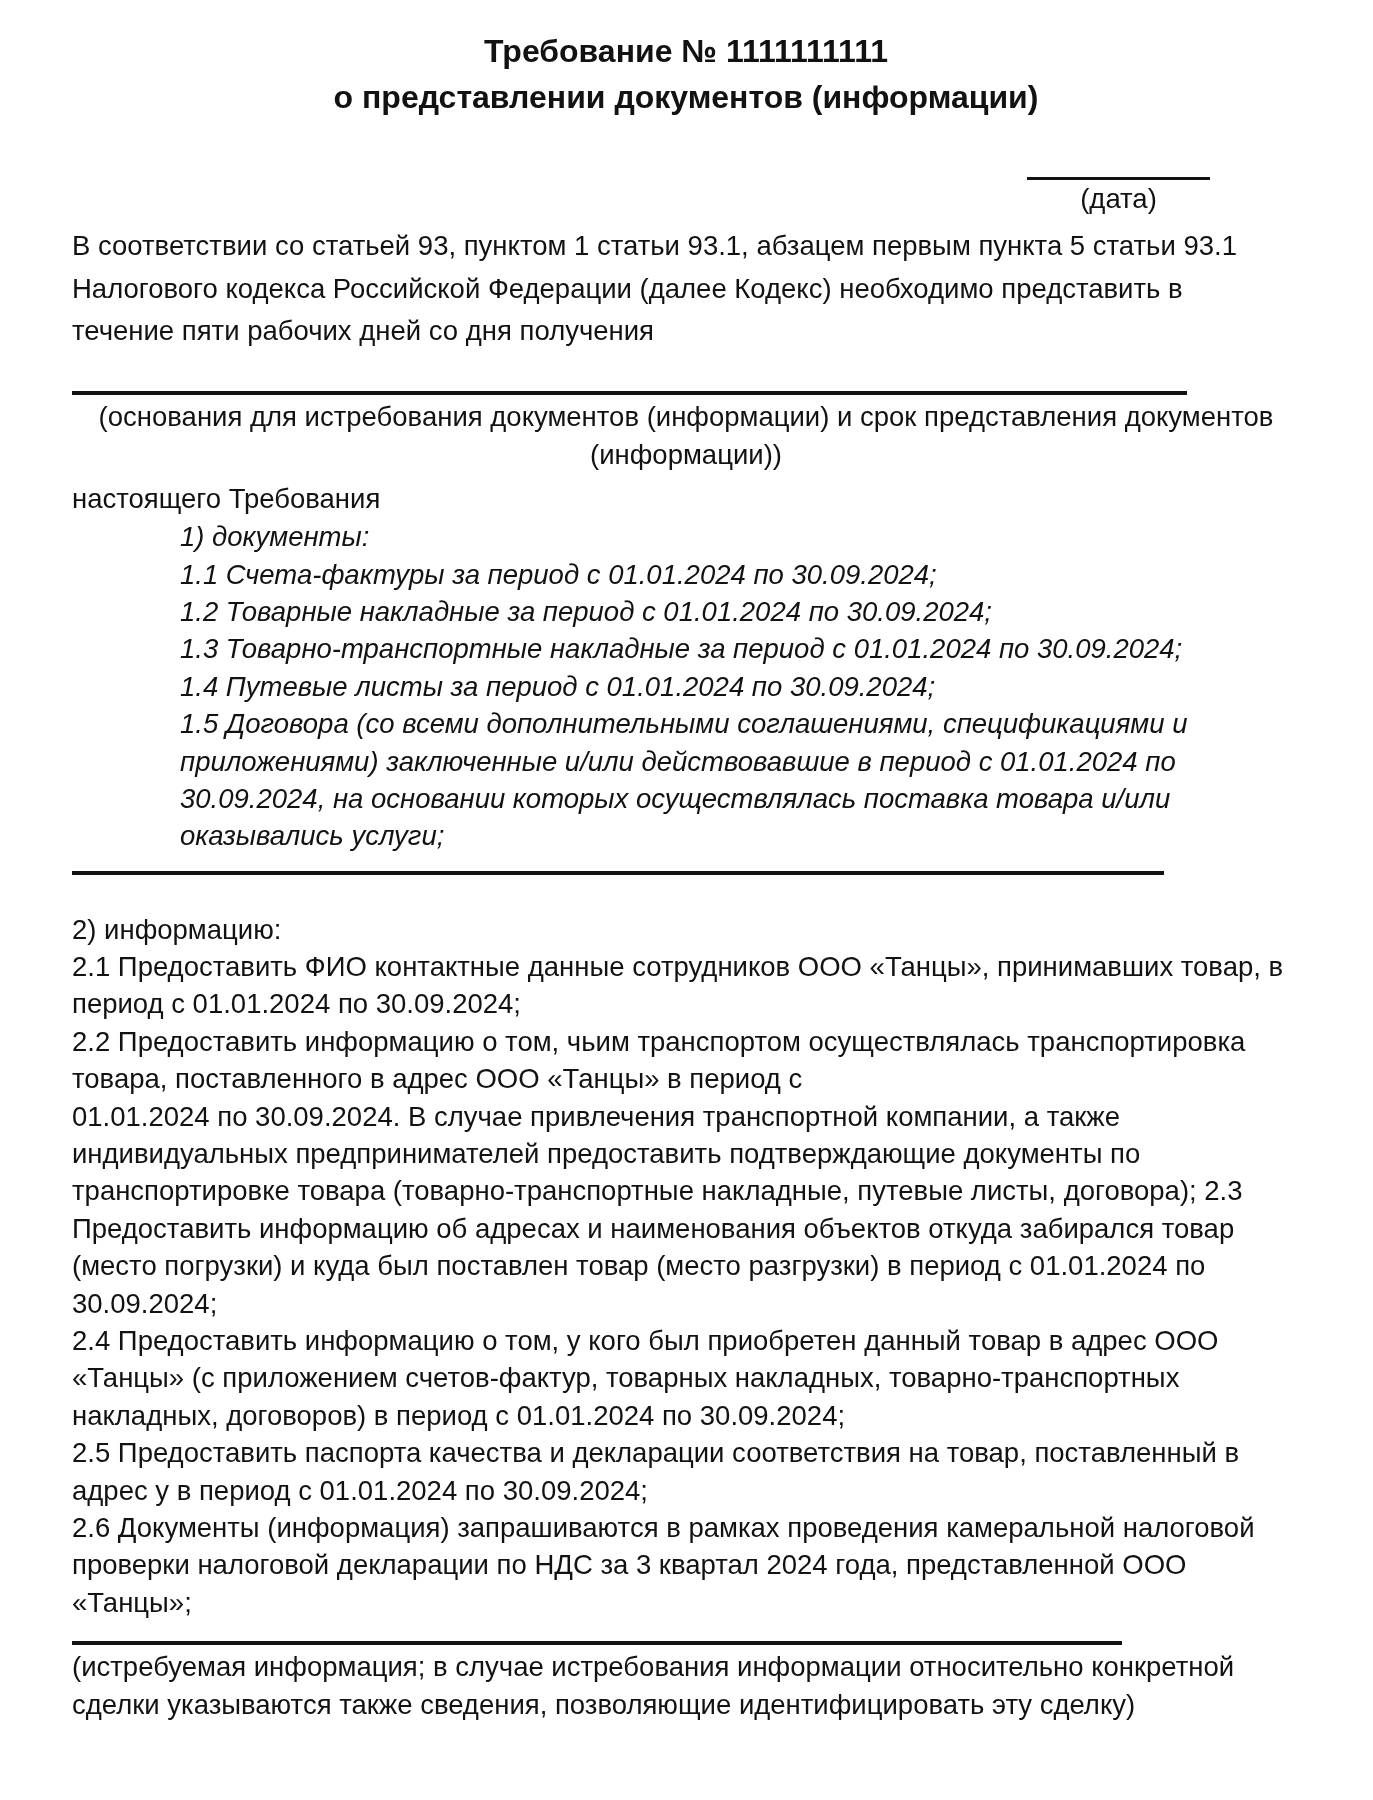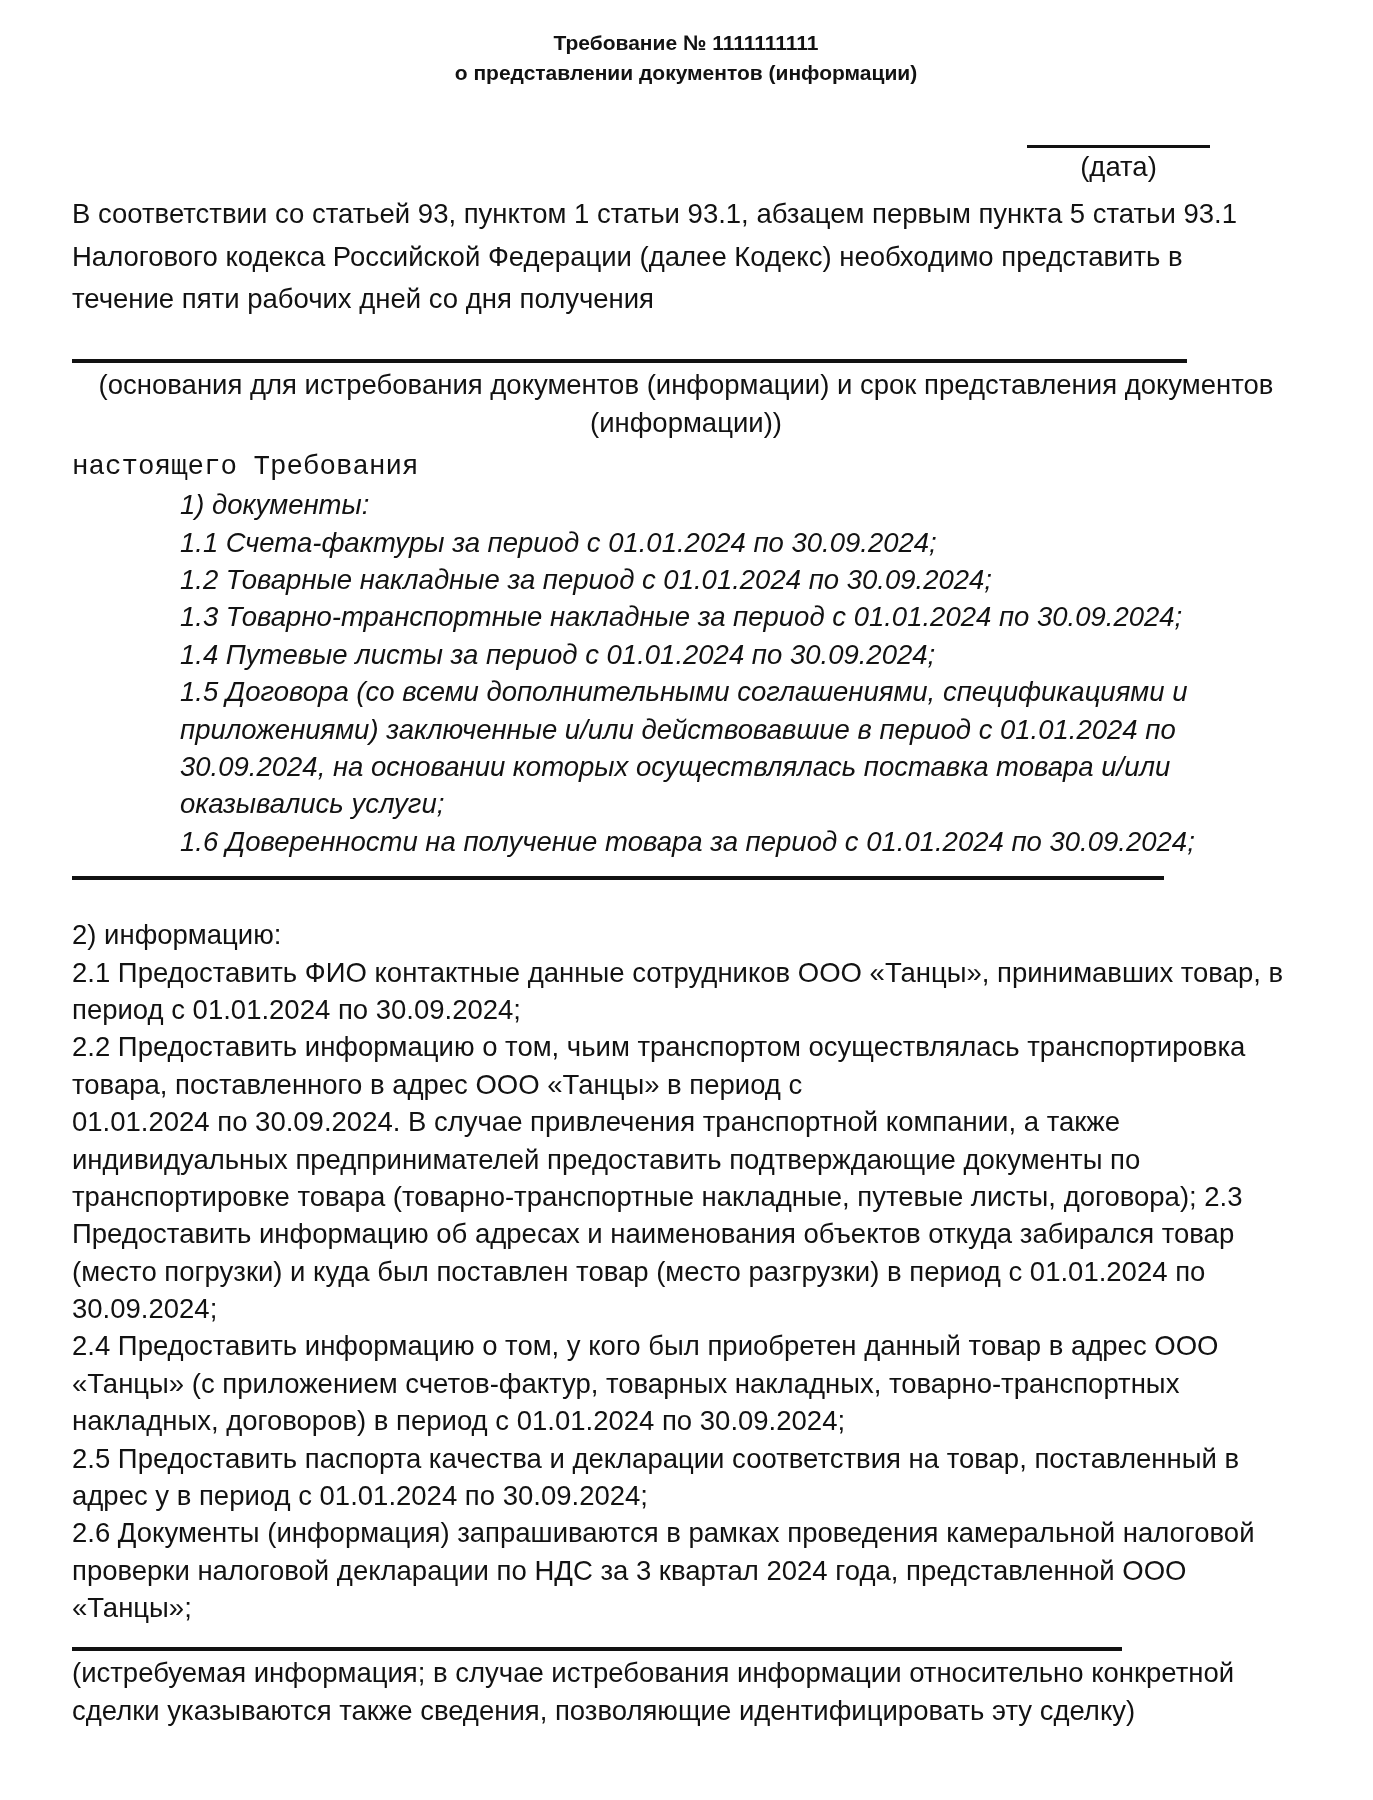--- a/index.html
+++ b/index.html
@@ -9,33 +9,33 @@
     height: 1800px;
     box-sizing: border-box;
     background: #ffffff;
     padding: 28px 73px 0 72px;
     font-family: "Liberation Sans", sans-serif;
     font-size: 27.5px;
     line-height: 1.4;
     color: #121212;
     overflow: hidden;
   }
-  .title { margin: 0; text-align: center; font-size: 21px; font-weight: 700; line-height: 1.45; }
+  .title { margin: 0; text-align: center; font-size: 32px; font-weight: 700; line-height: 1.45; }
   .date-block { width: 183px; margin: 56px 90px 7px auto; text-align: center; }
   .date-line { border-top: 3px solid #121212; height: 0; }
   .date-label { line-height: 1.35; }
   .intro { margin: 8px 18px 0 0; line-height: 1.55; }
   .rule { height: 4px; background: #121212; }
   .rule-1 { width: 1115px; margin-top: 38px; }
   .rule-2 { width: 1092px; margin-top: 16px; }
   .rule-3 { width: 1050px; margin-top: 20px; }
   .caption { margin: 3px 0 0 0; line-height: 1.38; }
   .center { text-align: center; }
   .caption-docs { max-width: 1180px; margin-left: auto; margin-right: auto; margin-top: 16px; }
-  .plain { margin: 6px 0 0 0; font-family: Liberation Mono, monospace; }
+  .plain { margin: 6px 0 0 0; }
   .list-block { margin: 0 0 0 108px; line-height: 1.36; font-style: italic; }
   .list-block p { margin: 0; }
   .info-block { line-height: 1.36; }
   .info-heading { margin: 36px 0 0 0; }
   .info-block p.item { margin: 0; white-space: pre-wrap; }
 </style>
 </head>
 <body>
 
 <div class="page">
@@ -58,21 +58,20 @@
 
   <p class="plain">настоящего Требования</p>
 
   <div class="list-block">
     <p>1) документы:</p>
     <p>1.1 Счета-фактуры за период с 01.01.2024 по 30.09.2024;</p>
     <p>1.2 Товарные накладные за период с 01.01.2024 по 30.09.2024;</p>
     <p>1.3 Товарно-транспортные накладные за период с 01.01.2024 по 30.09.2024;</p>
     <p>1.4 Путевые листы за период с 01.01.2024 по 30.09.2024;</p>
     <p>1.5 Договора (со всеми дополнительными соглашениями, спецификациями и приложениями) заключенные и/или действовавшие в период с 01.01.2024 по 30.09.2024, на основании которых осуществлялась поставка товара и/или оказывались услуги;</p>
-    <p>1.6 Доверенности на получение товара за период с 01.01.2024 по 30.09.2024;</p>
   </div>
 
   <div class="rule rule-2"></div>
 
 
   <div class="info-block">
     <p class="info-heading">2) информацию:</p>
     <p class="item">2.1 Предоставить ФИО контактные данные сотрудников ООО «Танцы», принимавших товар, в период с 01.01.2024 по 30.09.2024;</p>
     <p class="item">2.2 Предоставить информацию о том, чьим транспортом осуществлялась транспортировка товара, поставленного в адрес ООО «Танцы» в период с
 01.01.2024 по 30.09.2024. В случае привлечения транспортной компании, а также индивидуальных предпринимателей предоставить подтверждающие документы по транспортировке товара (товарно-транспортные накладные, путевые листы, договора); 2.3 Предоставить информацию об адресах и наименования объектов откуда забирался товар (место погрузки) и куда был поставлен товар (место разгрузки) в период с 01.01.2024 по 30.09.2024;</p>

